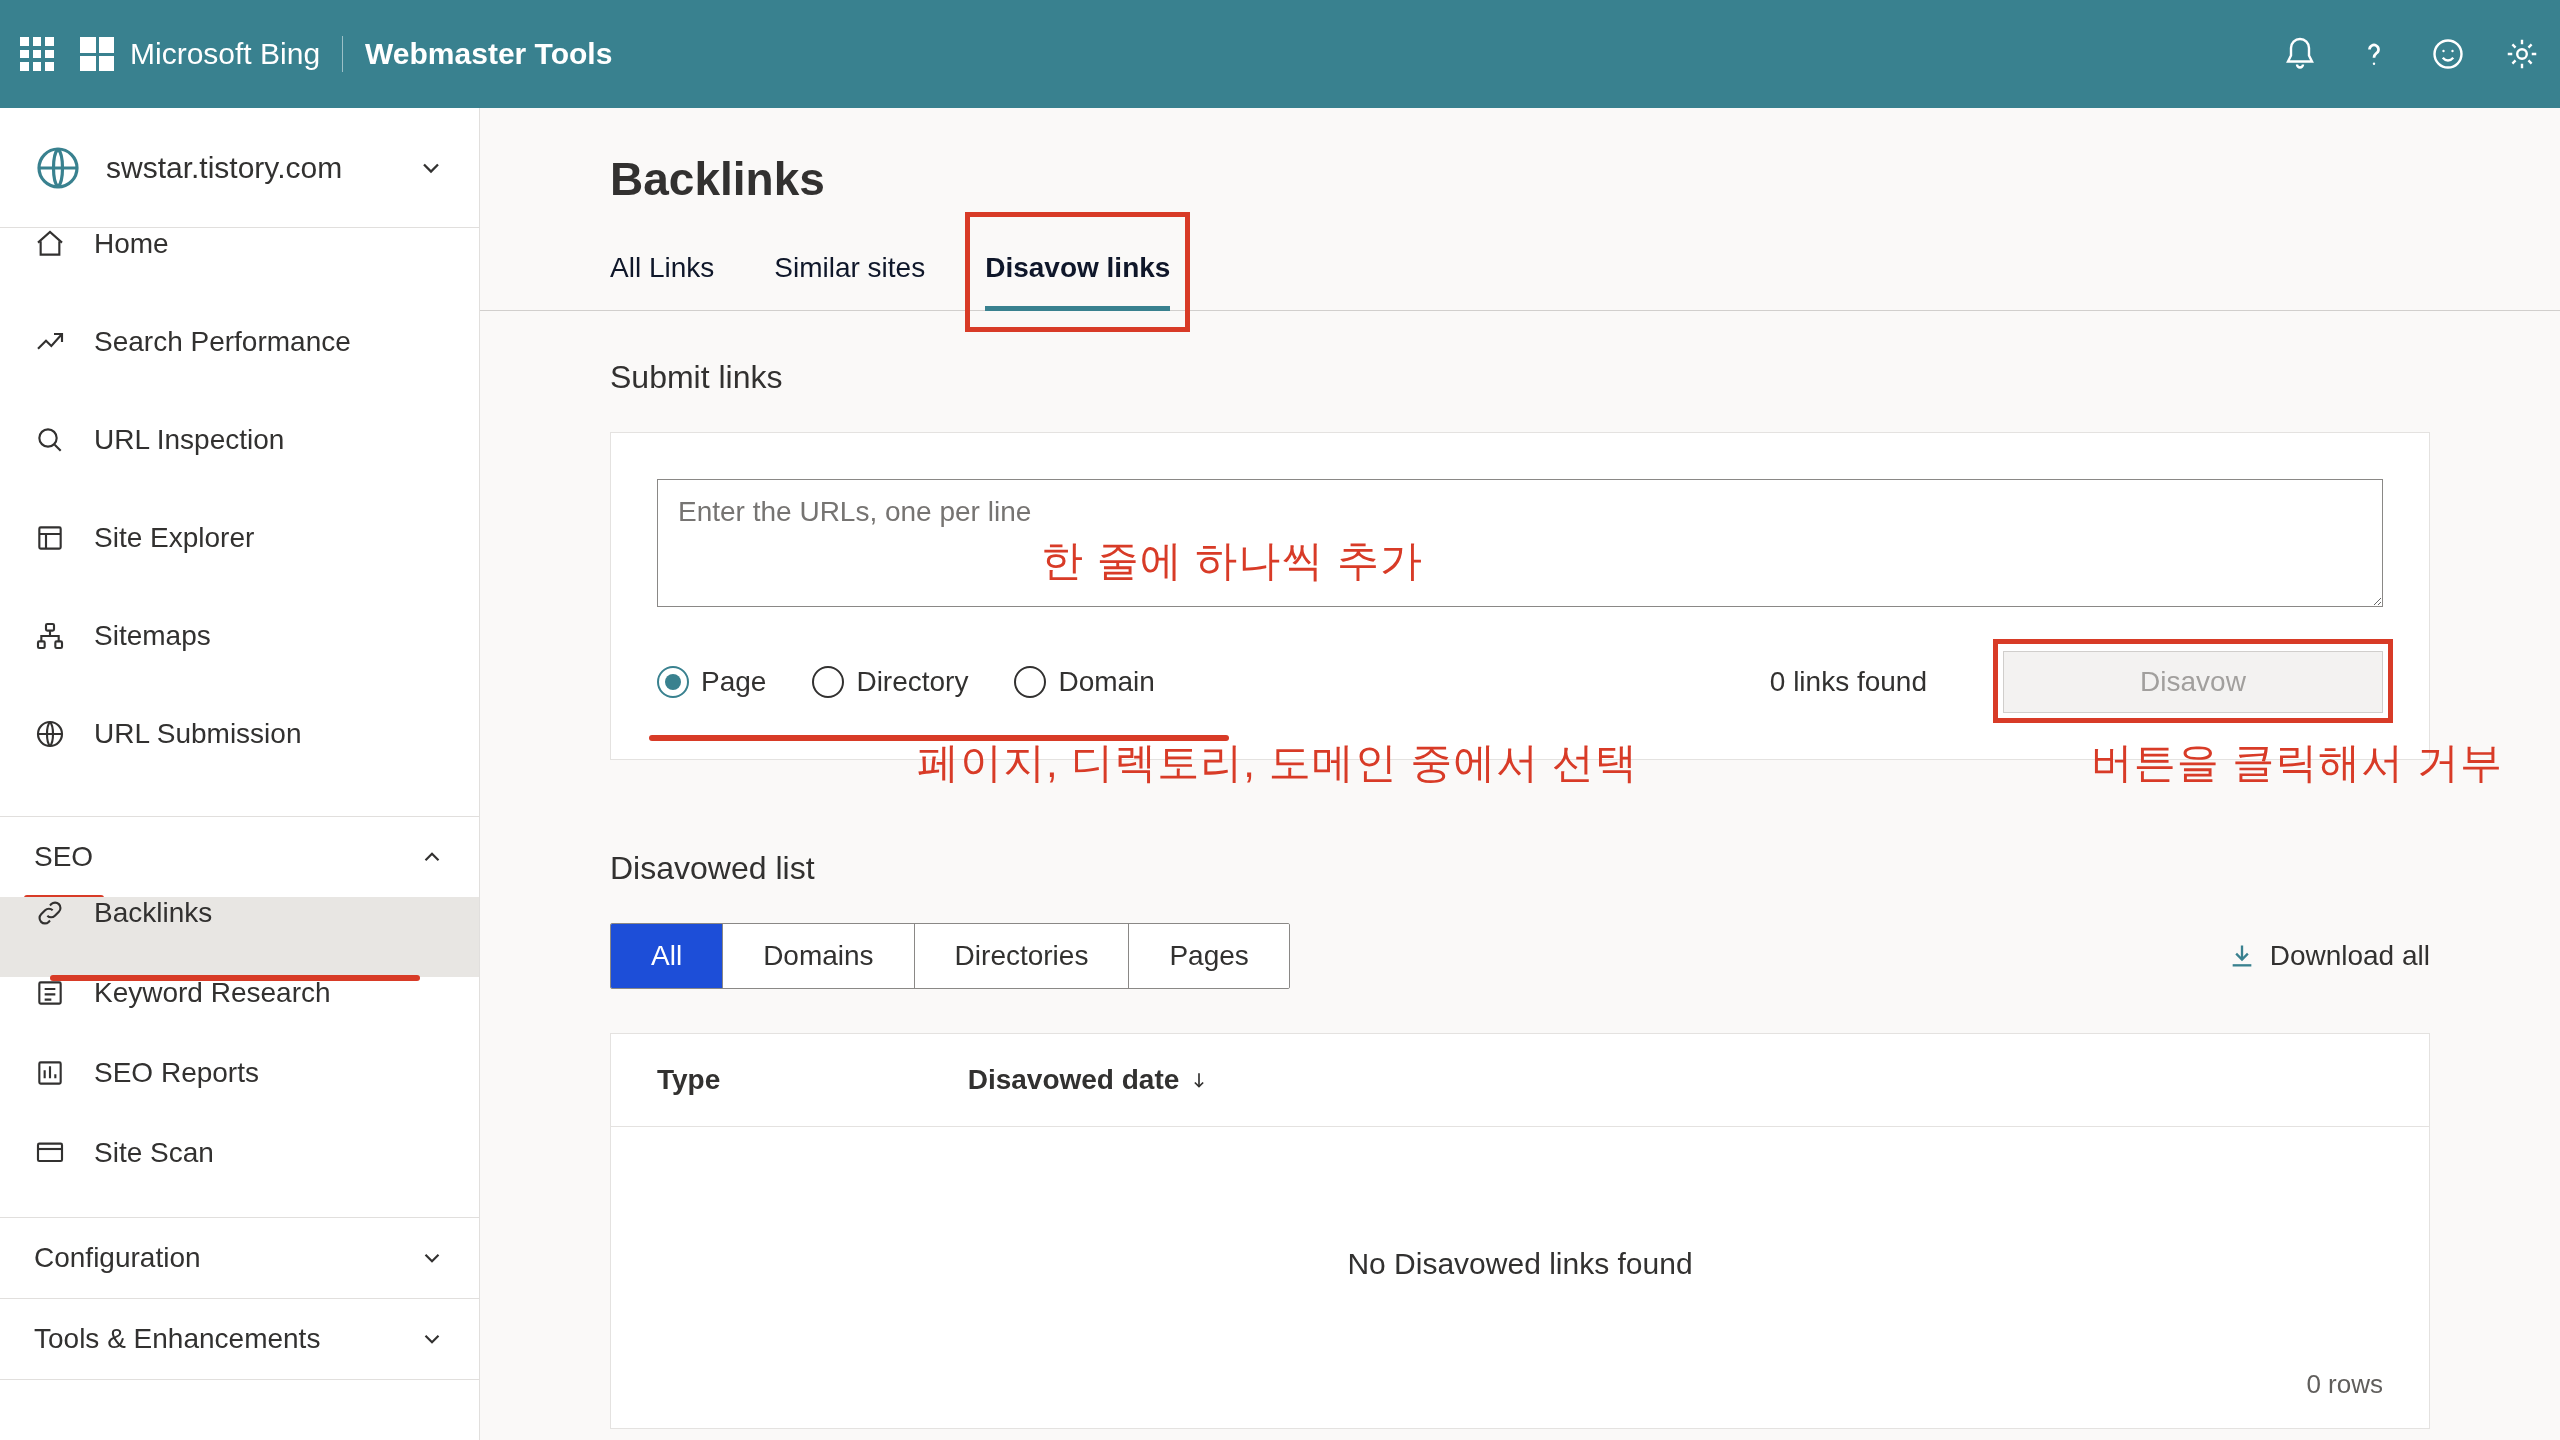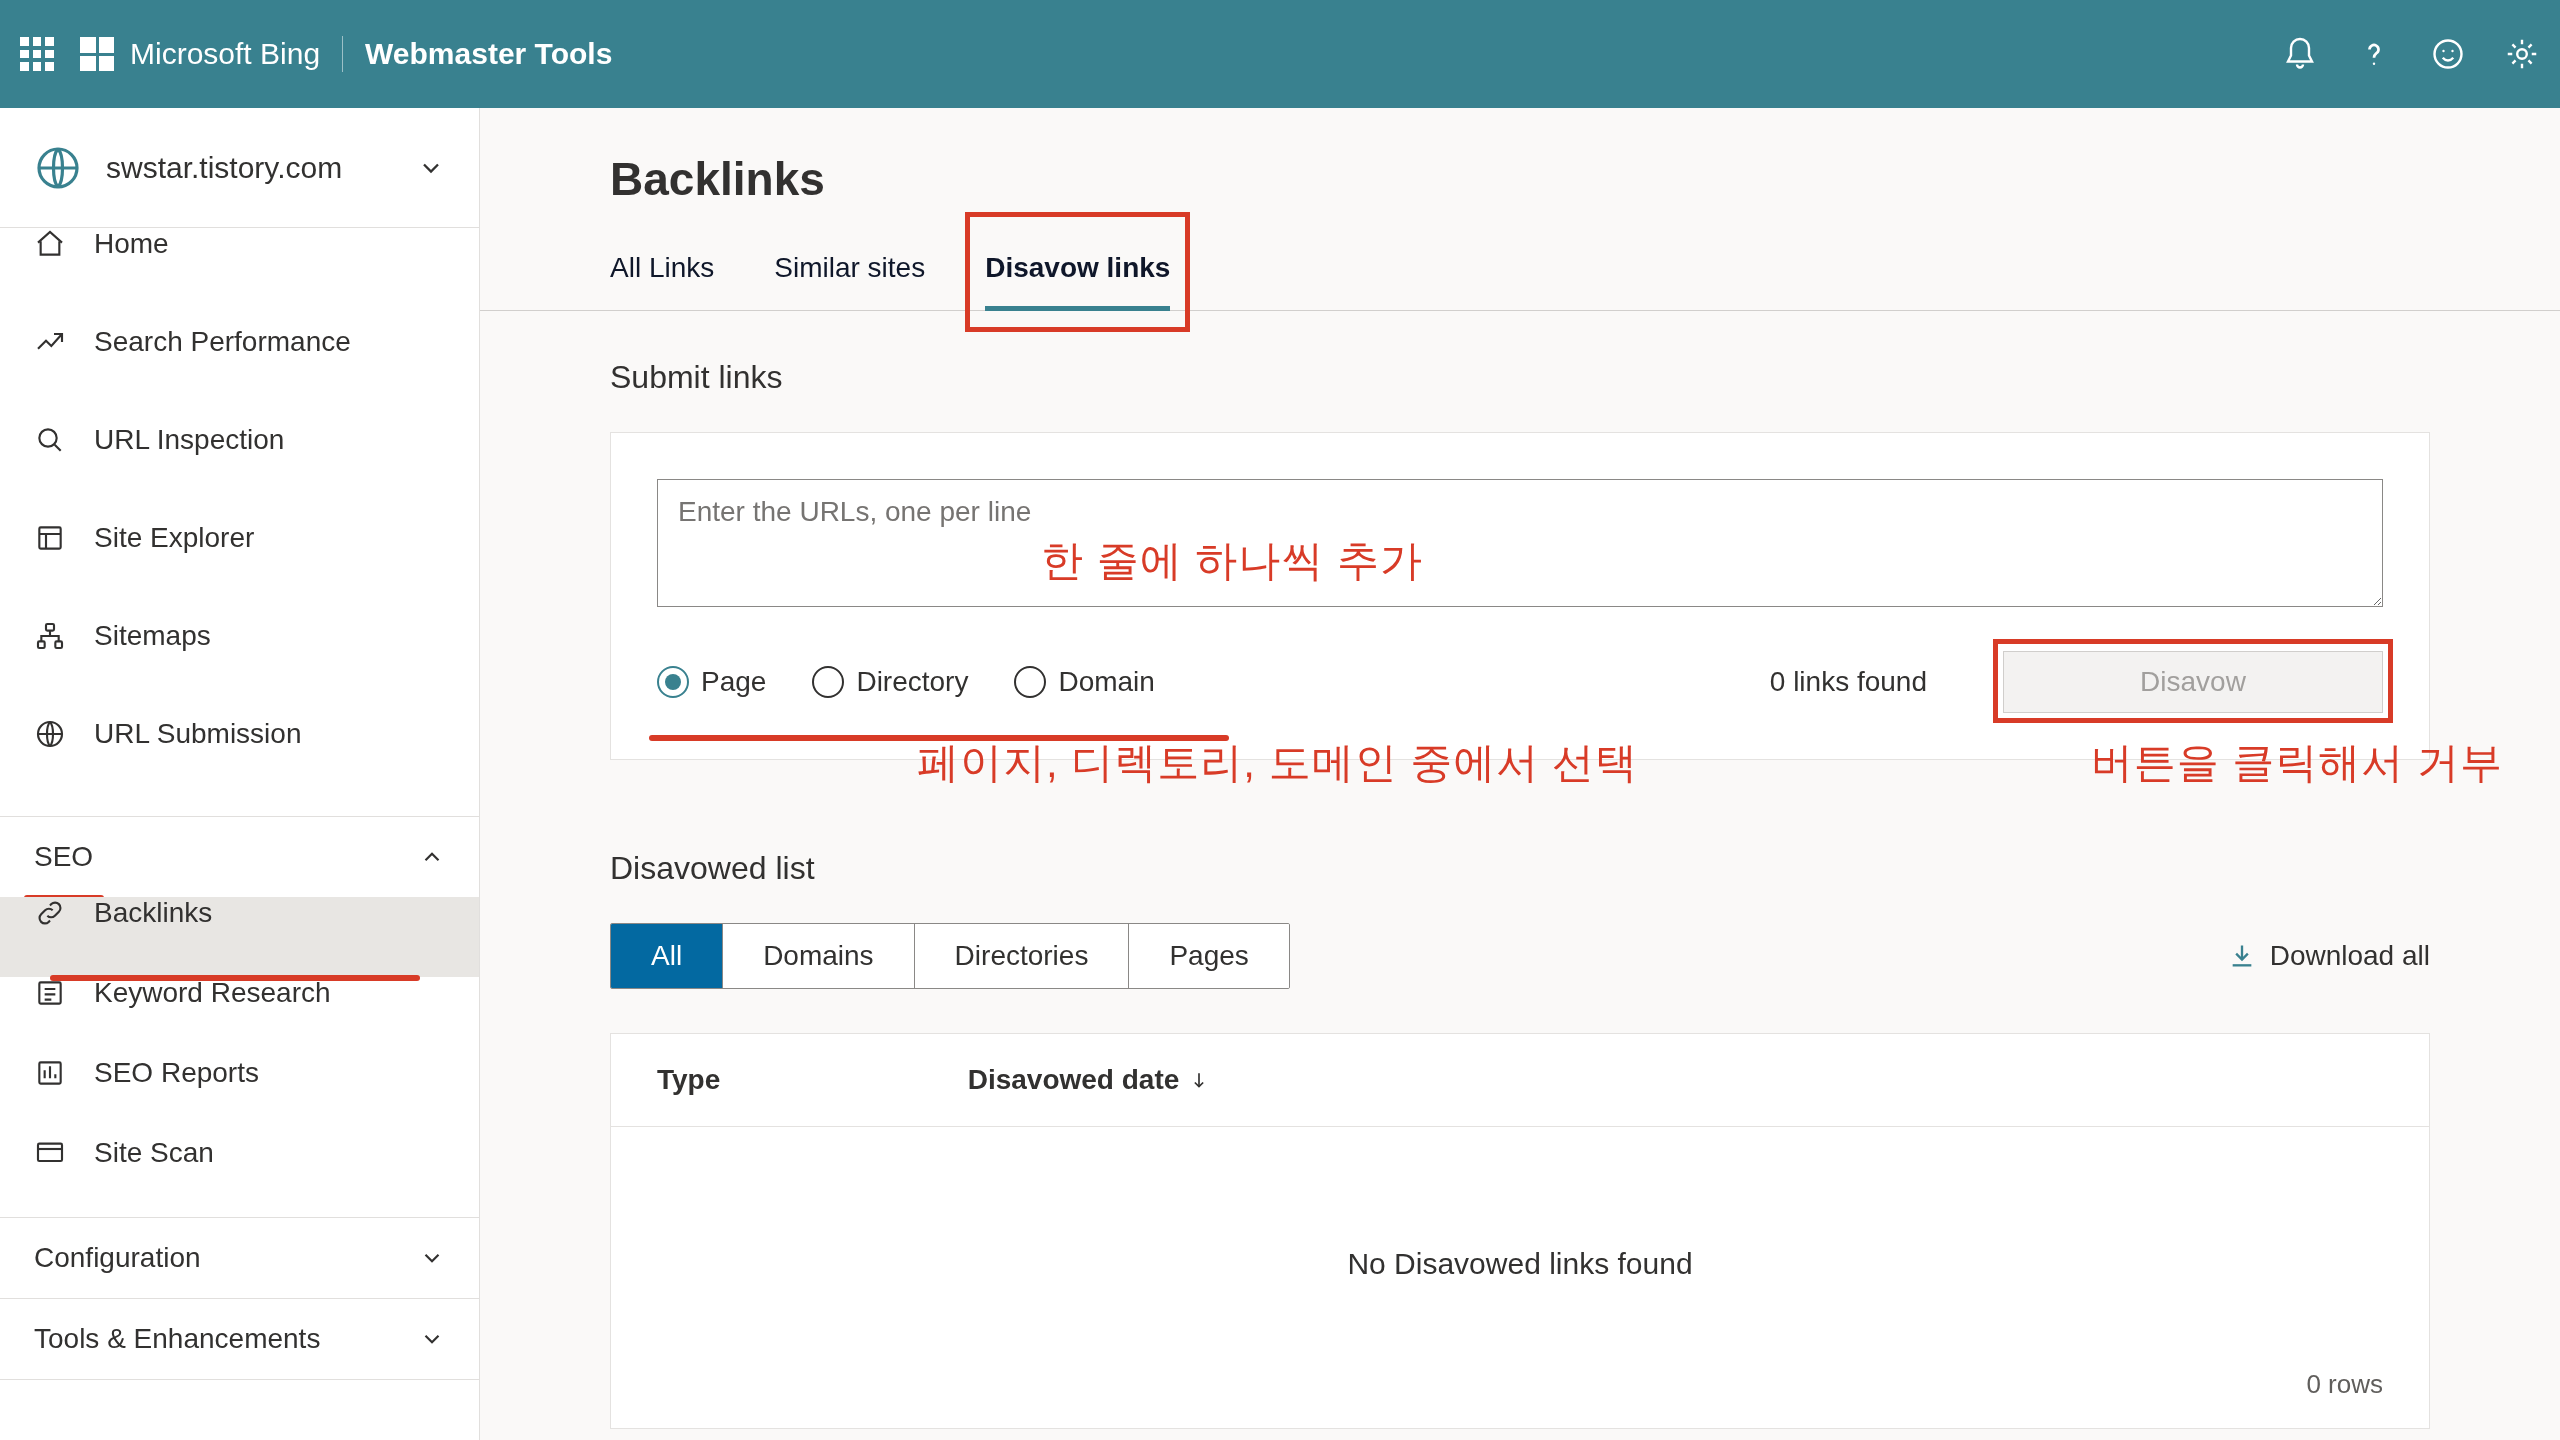--- a/index.html
+++ b/index.html
@@ -57,21 +57,21 @@
   .links-found { font-size:28px; margin-left:auto; }
   .disavow-btn { margin-left: 30px; width: 380px; height: 62px; border:1px solid #d0cecc; background:#f3f2f1; color:#a19f9d; font-size:28px; display:flex; align-items:center; justify-content:center; }
   .red-box-btn { position:absolute; right:-10px; top:-12px; width:400px; height:84px; pointer-events:none; }
   .btn-wrap { position:relative; }
   .anno-2 { position:absolute; left: 260px; top: calc(100% + 22px); font-size:42px; color:#d83b27; font-weight:500; letter-spacing:1px; white-space:nowrap; }
   .anno-3 { position:absolute; right: -120px; top: calc(100% + 22px); font-size:42px; color:#d83b27; font-weight:500; letter-spacing:1px; white-space:nowrap; }
   .seg-row { display:flex; align-items:center; margin-top: 16px; }
   .seg-group { display:flex; border:1px solid #8a8886; border-radius:2px; overflow:hidden; }
   .seg { padding: 16px 40px; font-size:28px; cursor:pointer; border-right:1px solid #8a8886; background:#fff; }
   .seg:last-child { border-right:none; }
-  .seg.active { background:#0369a1; color:#fff; }
+  .seg.active { background:#1d4ed8; color:#fff; }
   .download { margin-left:auto; display:flex; align-items:center; gap:14px; font-size:28px; cursor:pointer; }
   .download svg { width:28px; height:28px; }
   .table-card { background:#fff; border:1px solid #e4e2e0; margin-top: 44px; }
   .thead { display:flex; padding: 30px 46px; border-bottom:1px solid #e4e2e0; font-size:28px; font-weight:600; }
   .col-src { flex: 0 0 52%; padding-left: 70px;}
   .col-type { flex: 0 0 18%; }
   .col-date { flex: 1; display:flex; align-items:center; gap:10px; }
   .empty { text-align:center; padding: 120px 0 60px; font-size:30px; color:#323130; }
   .footer-row { text-align:right; padding: 28px 46px 28px 0; font-size:26px; color:#605e5c; }
 </style>

